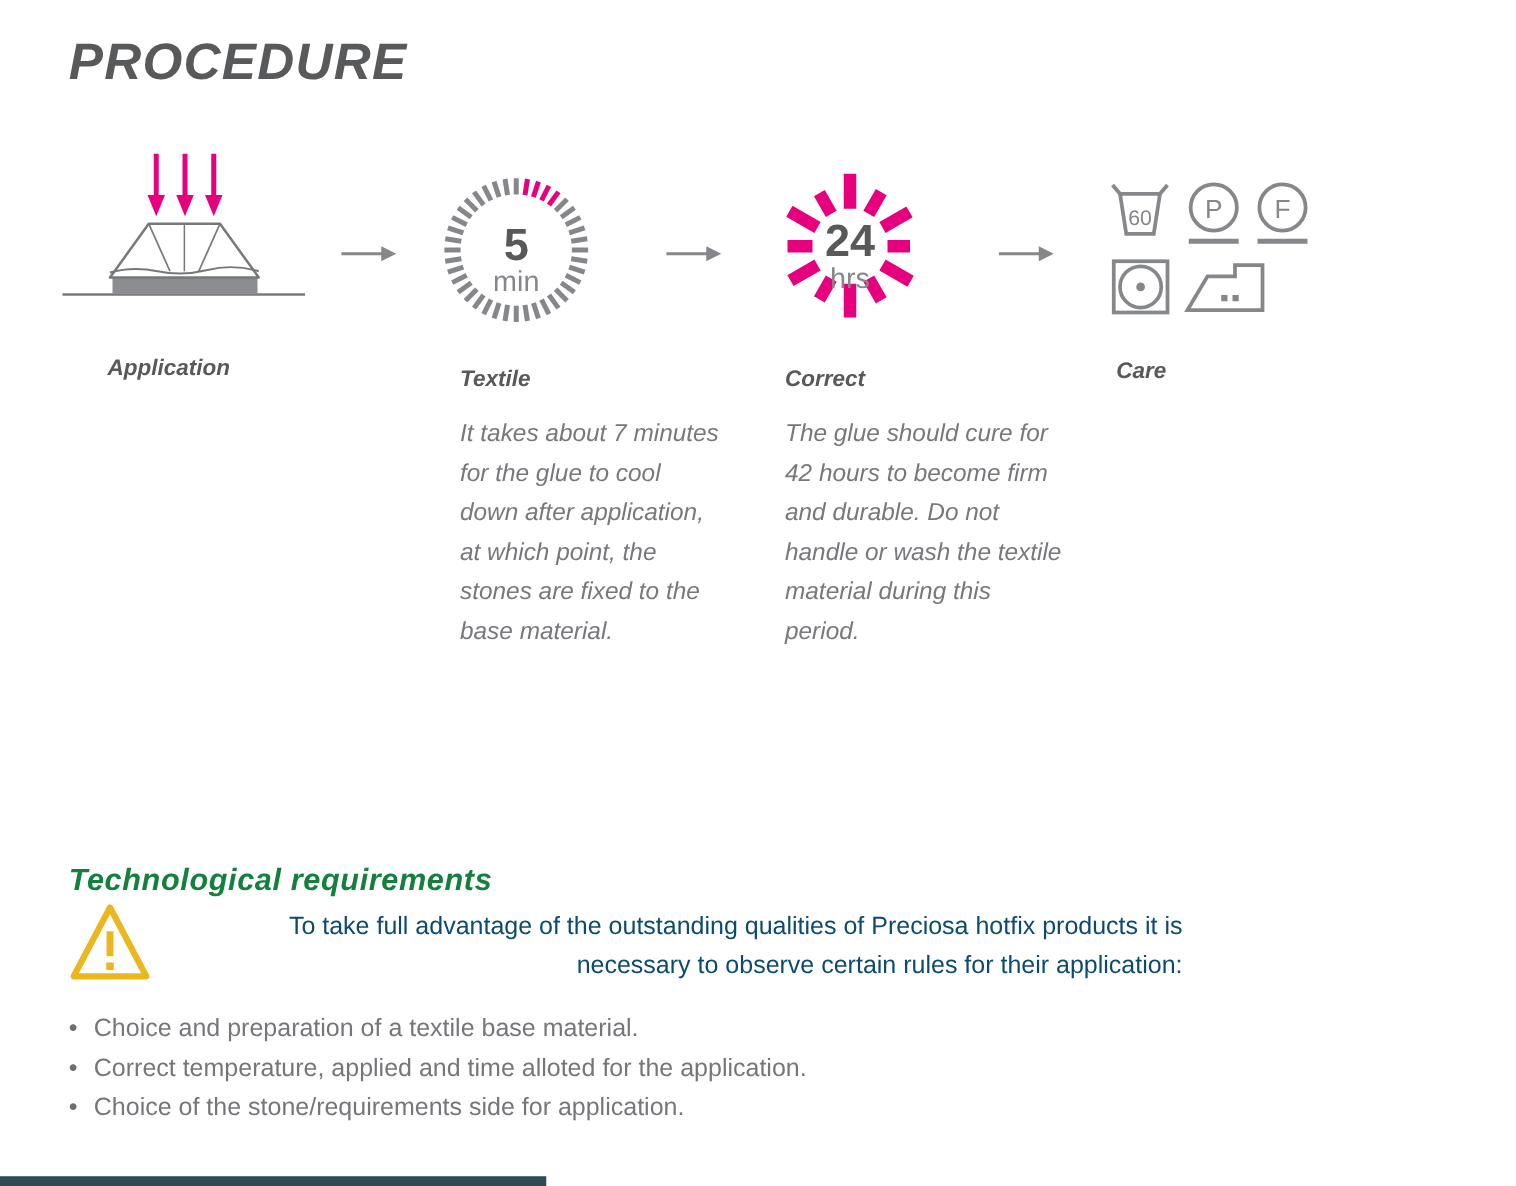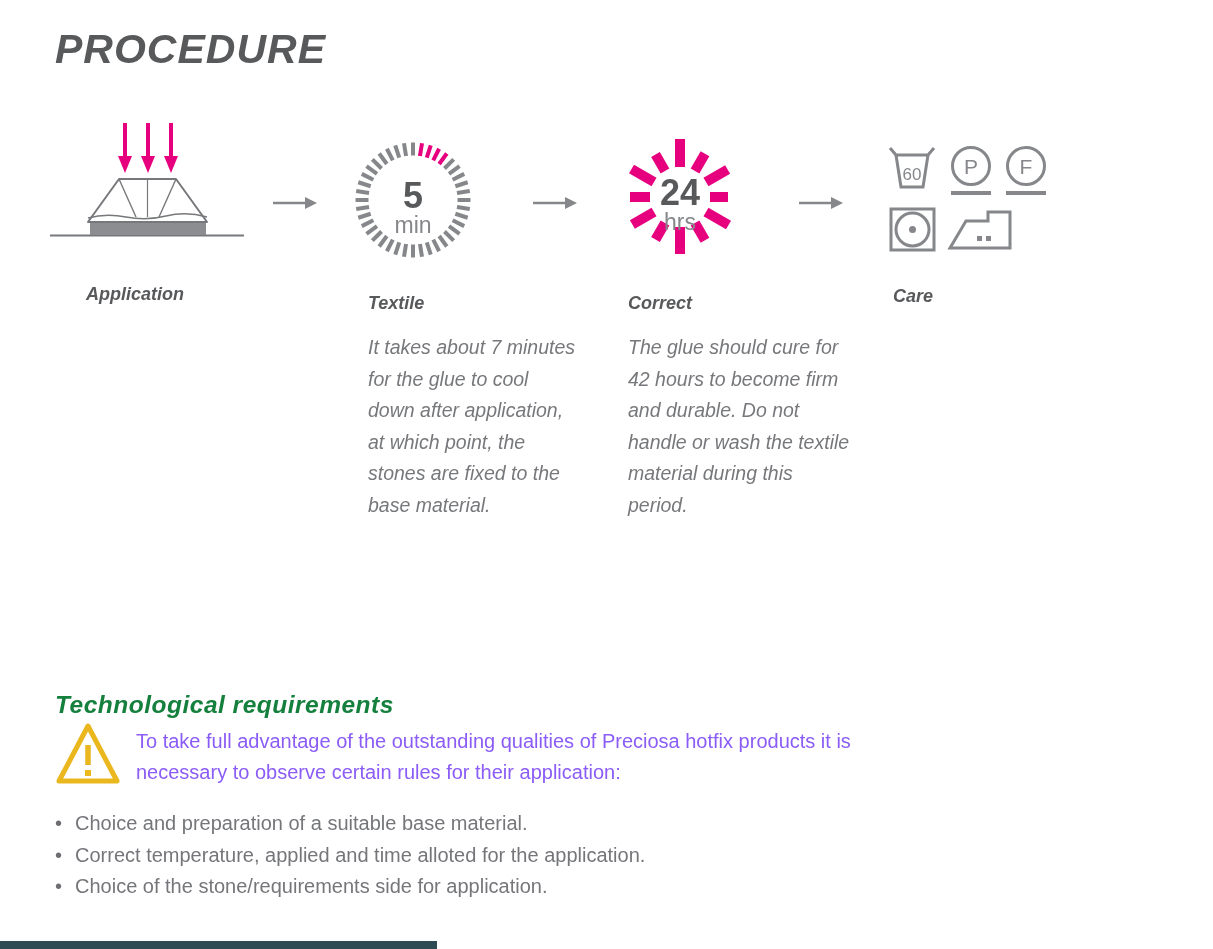--- a/index.html
+++ b/index.html
@@ -23,21 +23,21 @@
     font-size:19.5px; line-height:31.5px; font-style:italic;
     color:#77787b;
   }
   .section-title {
     left:55px; top:659px;
     font-size:24.5px; font-weight:bold; font-style:italic;
     color:#15803d; letter-spacing:0.5px;margin-top:32px;
   }
   .warning-text {
     left:136px; top:726px; width:810px;
-    font-size:20px; line-height:31px; color:#8b5cf6;
+    font-size:20px; line-height:31px; color:#0c4a6e;text-align:right;
   }
   .bullet-list { left:55px; top:808px; width:780px; list-style:none; }
   .bullet-list li {
     display:flex; align-items:flex-start;
     font-size:20px; line-height:31.5px; color:#75767a;
   }
   .bullet-dot {
     font-size:20px; line-height:31.5px; color:#6d6e71;
     margin-right:13px;
   }
@@ -194,21 +194,21 @@
     <polygon points="32,5 61,60 3,60" fill="none" stroke="#eab71e" stroke-width="5" stroke-linejoin="round"></polygon>
     <line x1="32" y1="24" x2="32" y2="44" stroke="#eab71e" stroke-width="5.5"></line>
     <rect x="29" y="49" width="6" height="6" fill="#eab71e"></rect>
   </svg>
 
   <div class="abs warning-text">To take full advantage of the outstanding qualities of Preciosa hotfix products it is necessary to observe certain rules for their application:</div>
 
   <ul class="abs bullet-list">
     <li>
       <span class="bullet-dot">•</span>
-      <span>Choice and preparation of a suitable base material.</span>
+      <span>Choice and preparation of a textile base material.</span>
     </li>
     <li>
       <span class="bullet-dot">•</span>
       <span>Correct temperature, applied and time alloted for the application.</span>
     </li>
     <li>
       <span class="bullet-dot">•</span>
       <span>Choice of the stone/requirements side for application.</span>
     </li>
   </ul>

